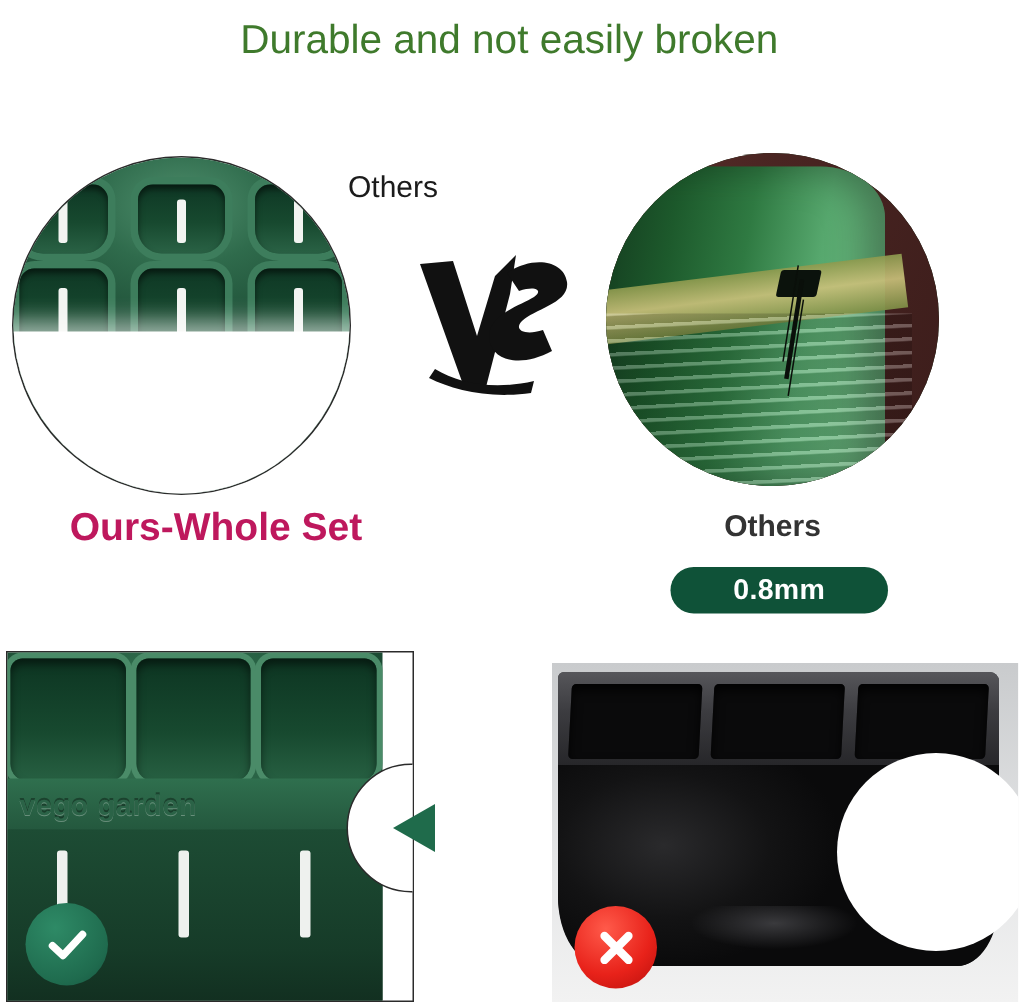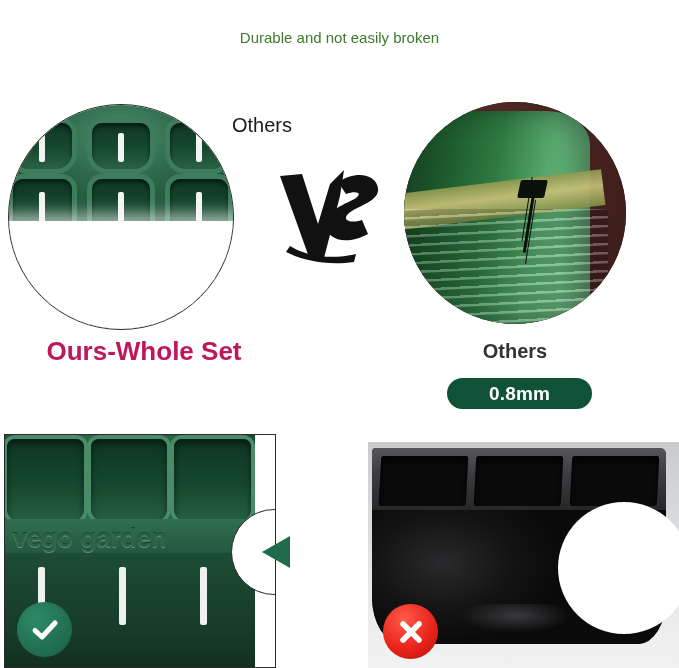--- a/index.html
+++ b/index.html
@@ -28,23 +28,23 @@
     margin: 0;
     padding-top: 4px;
     font-size: 30.5px;
     font-weight: 700;
     letter-spacing: -0.4px;
     color: #1d5409;
     line-height: 36px;
     white-space: nowrap;
   }
   .subhead {
-    margin: 16px;
+    margin: 4px;
     padding-top: 9px;
-    font-size: 15px;
+    font-size: 27px;
     font-weight: 400;
     color: #3f7a2c;
     line-height: 26px;
     white-space: nowrap;
   }
 
   
   .top-row {
     position: absolute;
     top: 96px; left: 0;
@@ -293,21 +293,21 @@
     left: 0;
     top: 86px;
     width: 100%;
     height: 34px;
     background: linear-gradient(180deg, #2f6f4e 0%, #24583e 100%);
   }
   .brand-emboss {
     position: absolute;
     left: 8px;
     top: 92px;
-    font-size: 25px;
+    font-size: 19px;
     font-weight: 700;
     color: #2b6347;
     letter-spacing: 0.5px;
     text-shadow: 0 1px 0 rgba(255,255,255,0.30), 0 -1px 0 rgba(0,0,0,0.35);
     line-height: 22px;
     text-align: right;
   }
   .bl-legs {
     position: absolute;
     left: 0;

